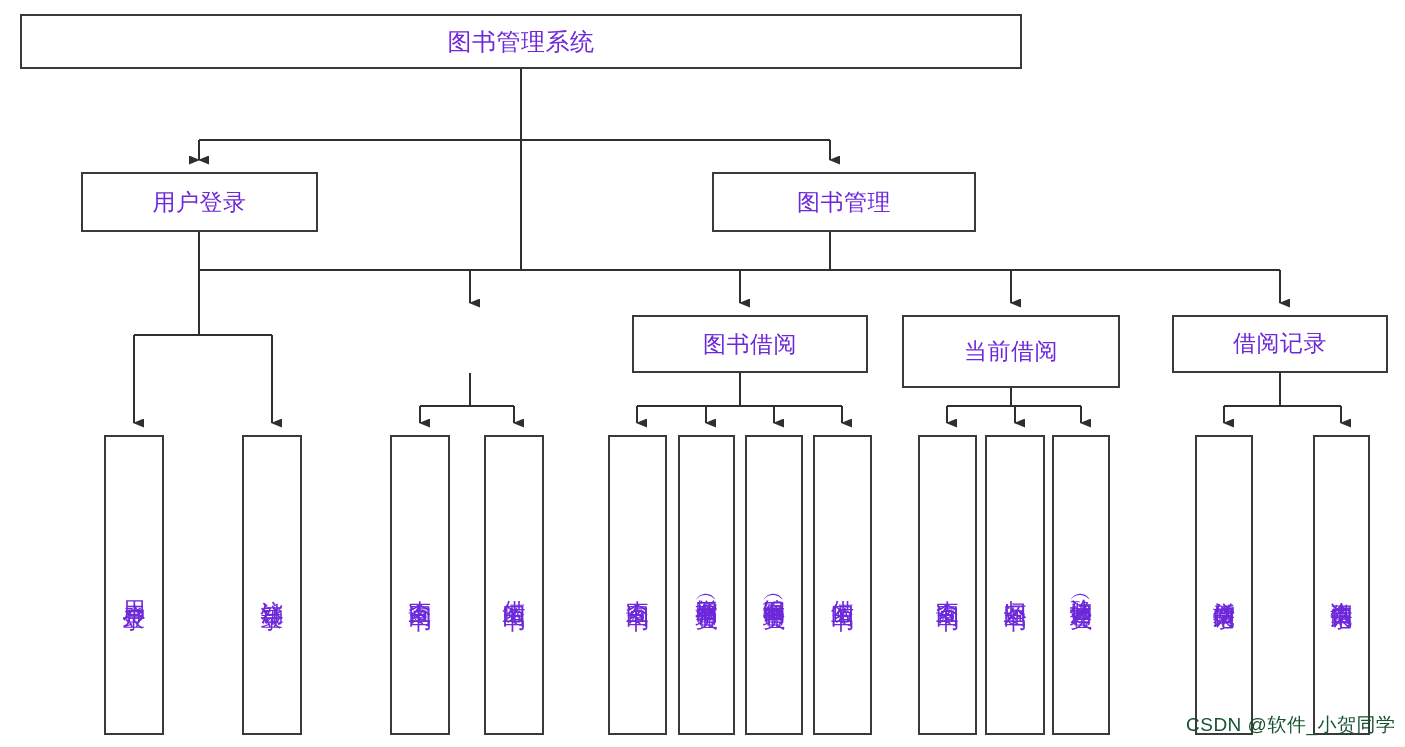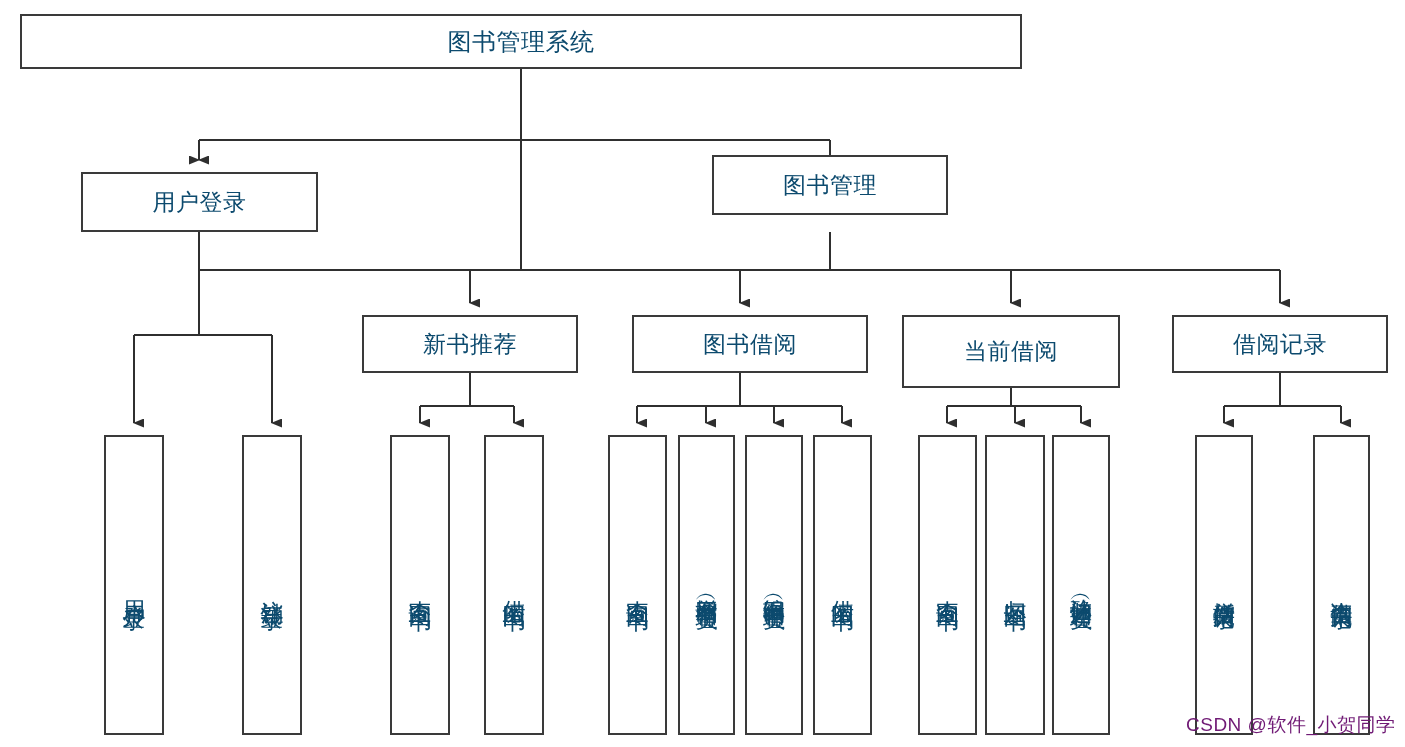--- a/index.html
+++ b/index.html
@@ -35,21 +35,21 @@
     box-sizing: border-box;
     border: 2.5px solid #3a3a3a;
     background: #ffffff;
     display: flex;
     align-items: center;
     justify-content: center;
     color: #5a5a5a;
     z-index: 2;
   }
   .node .label {
-    color: #0c4a6e;
+    color: #6d28d9;
     letter-spacing: 0.5px;
     line-height: 1.22;
     white-space: nowrap;
   }
   .node.horiz .label {
     font-size: 23px;
   }
   .node.root .label {
     font-size: 24px;
   }
@@ -70,21 +70,21 @@
   }
   .node.vert.tall .label {
     font-size: 22px;
     letter-spacing: 1.5px;
   }
   .watermark {
     position: absolute;
     left: 1186px;
     top: 712px;
     font-size: 19px;
-    color: #701a75;
+    color: #14532d;
     letter-spacing: 0.5px;
     white-space: nowrap;
     z-index: 5;
     font-family: "Liberation Sans", "DejaVu Sans", sans-serif;
   }
 </style>
 </head>
 <body>
 
 <div id="diagram-root">
@@ -164,34 +164,31 @@
     </g>
   </svg>
 
   <div class="node root horiz" style="left:20px; top:14px; width:1002px; height:55px;">
     <span class="label">图书管理系统</span>
   </div>
 
   <div class="node horiz" style="left:81px; top:172px; width:237px; height:60px;">
     <span class="label">用户登录</span>
   </div>
-  <div class="node horiz" style="left:712px; top:155px; width:236px; height:60px;">
+  <div class="node horiz" style="left:712px; top:172px; width:264px; height:60px;">
     <span class="label">图书管理</span>
   </div>
 
-  <div class="node horiz" style="left:362px; top:315px; width:216px; height:58px;">
-    <span class="label">新书推荐</span>
-  </div>
   <div class="node horiz" style="left:632px; top:315px; width:236px; height:58px;">
     <span class="label">图书借阅</span>
   </div>
   <div class="node horiz" style="left:902px; top:315px; width:218px; height:73px;">
     <span class="label">当前借阅</span>
   </div>
-  <div class="node horiz" style="left:1172px; top:315px; width:216px; height:58px;">
+  <div class="node horiz" style="left:1172px; top:315px; width:216px; height:58px;font-family:Liberation Serif, serif;">
     <span class="label">借阅记录</span>
   </div>
 
   <div class="node vert" style="left:104px; top:435px; width:60px; height:300px;">
     <span class="label">用户登录</span>
   </div>
   <div class="node vert" style="left:242px; top:435px; width:60px; height:300px;">
     <span class="label">注销登录</span>
   </div>
 

